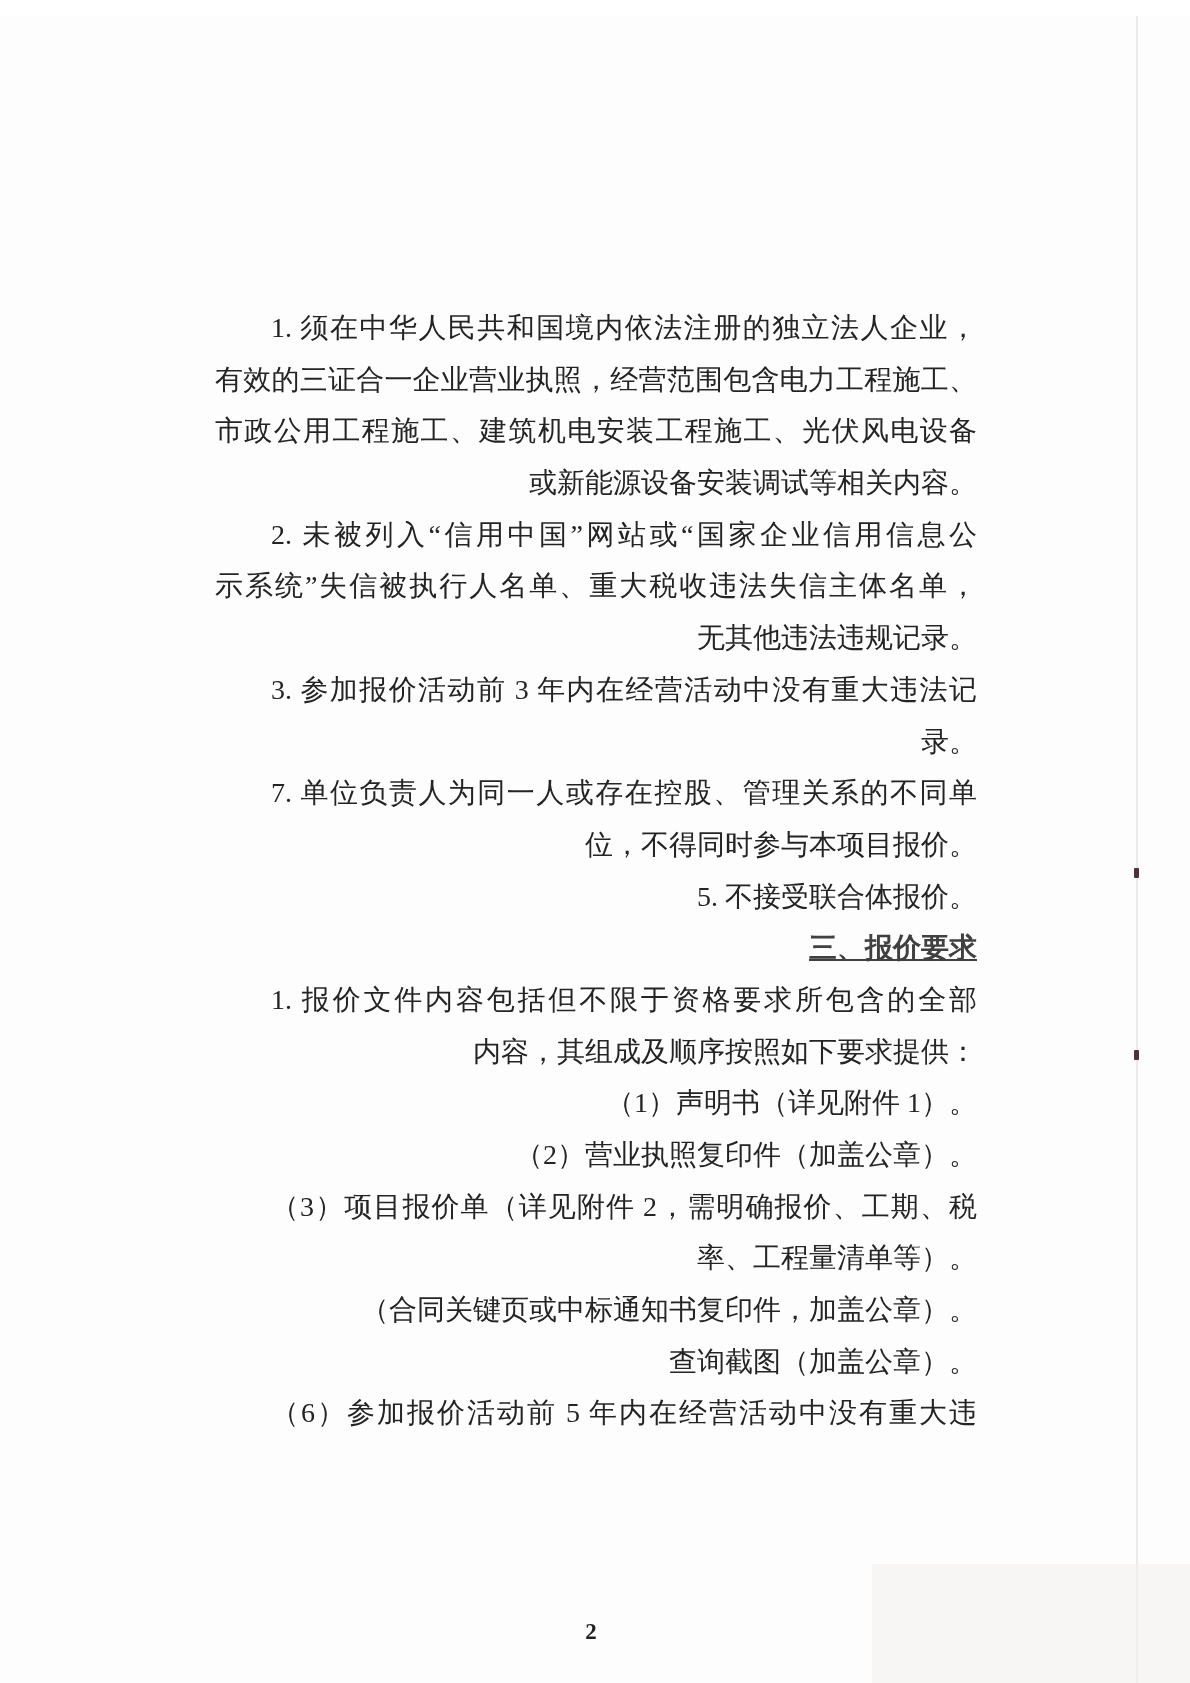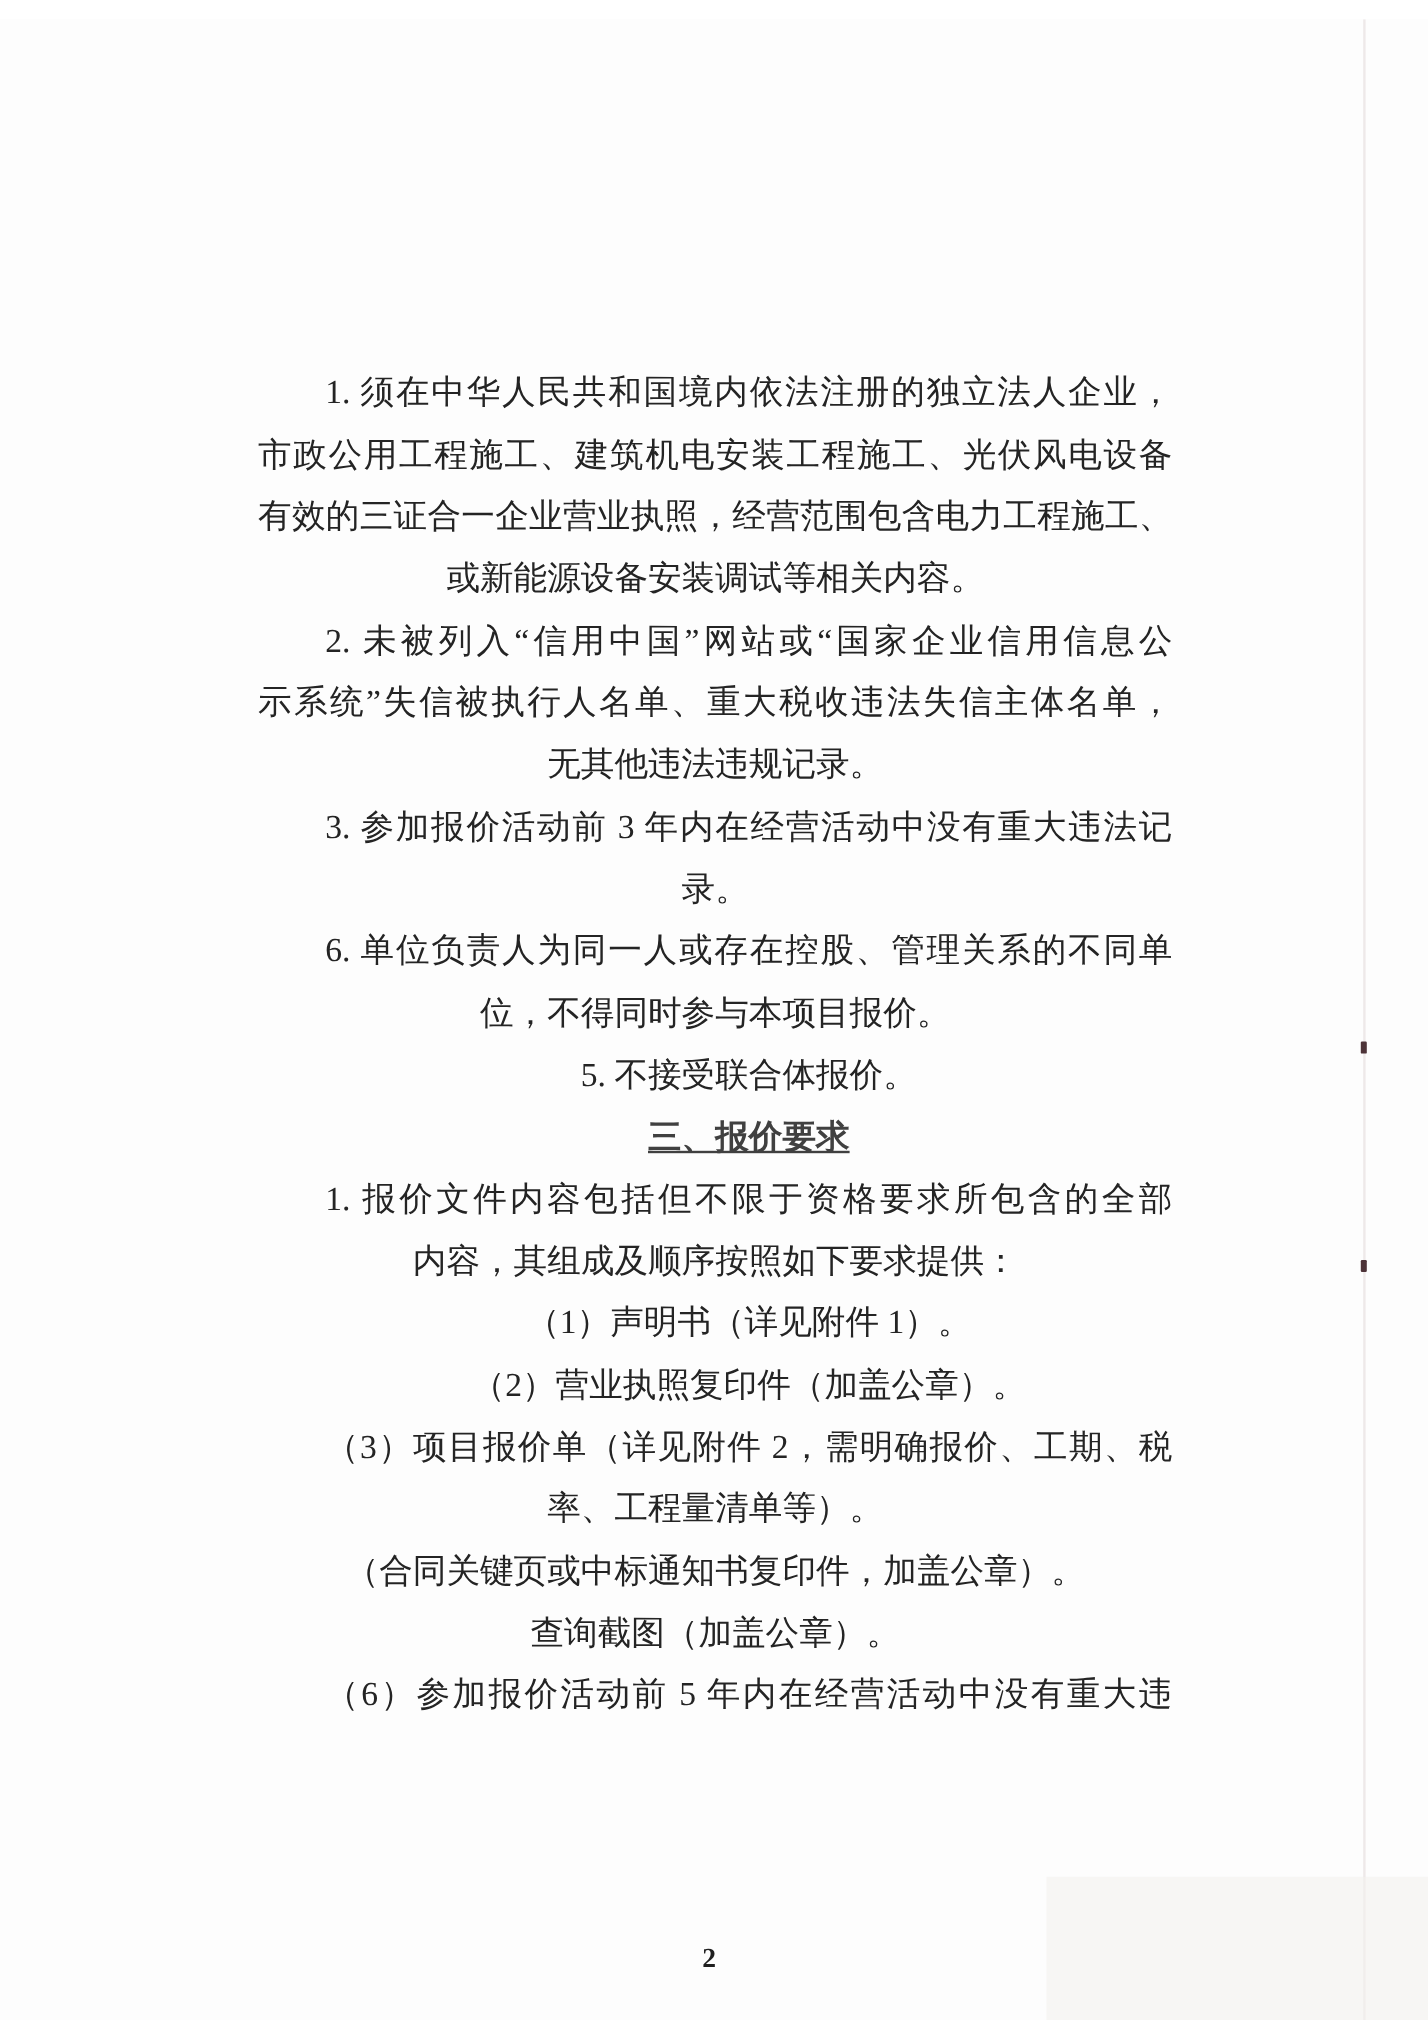--- a/index.html
+++ b/index.html
@@ -20,21 +20,21 @@
   .text-block {
     position: absolute;
     left: 215px;
     top: 286px;
     width: 762px;
   }
   .line {
     height: 51.7px;
     line-height: 51.7px;
     font-size: 28px;
-    text-align: center;
+    text-align: right;
     text-align-last: auto;
     white-space: normal;
   }
   .line.indent {
     padding-left: 56px;
   }
   .line.justify {
     text-align: justify;
     text-align-last: justify;
   }
@@ -90,29 +90,29 @@
 
 <div class="page">
 
   <div class="fold-line"></div>
   <div class="corner-shade"></div>
   <div class="speck speck-top"></div>
   <div class="speck speck-bottom"></div>
 
   <div class="text-block">
       <div class="line indent justify">1. 须在中华人民共和国境内依法注册的独立法人企业，</div>
+      <div class="line justify">有效的三证合一企业营业执照，经营范围包含电力工程施工、</div>
       <div class="line justify">市政公用工程施工、建筑机电安装工程施工、光伏风电设备</div>
-      <div class="line justify">有效的三证合一企业营业执照，经营范围包含电力工程施工、</div>
       <div class="line">或新能源设备安装调试等相关内容。</div>
       <div class="line indent justify">2. 未被列入“信用中国”网站或“国家企业信用信息公</div>
       <div class="line justify">示系统”失信被执行人名单、重大税收违法失信主体名单，</div>
       <div class="line">无其他违法违规记录。</div>
       <div class="line indent justify">3. 参加报价活动前 3 年内在经营活动中没有重大违法记</div>
       <div class="line">录。</div>
-      <div class="line indent justify">6. 单位负责人为同一人或存在控股、管理关系的不同单</div>
+      <div class="line indent justify">7. 单位负责人为同一人或存在控股、管理关系的不同单</div>
       <div class="line">位，不得同时参与本项目报价。</div>
       <div class="line indent">5. 不接受联合体报价。</div>
       <div class="line indent heading">三、报价要求</div>
       <div class="line indent justify">1. 报价文件内容包括但不限于资格要求所包含的全部</div>
       <div class="line">内容，其组成及顺序按照如下要求提供：</div>
       <div class="line indent">（1）声明书（详见附件 1）。</div>
       <div class="line indent">（2）营业执照复印件（加盖公章）。</div>
       <div class="line indent justify">（3）项目报价单（详见附件 2，需明确报价、工期、税</div>
       <div class="line">率、工程量清单等）。</div>
       <div class="line">（合同关键页或中标通知书复印件，加盖公章）。</div>

